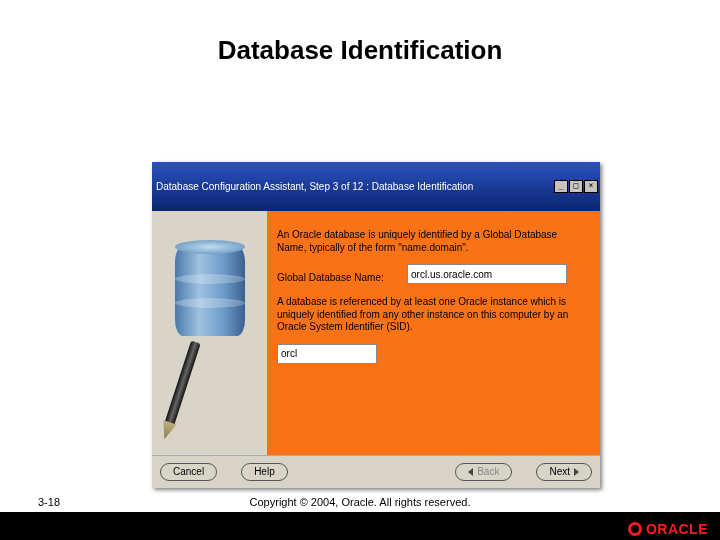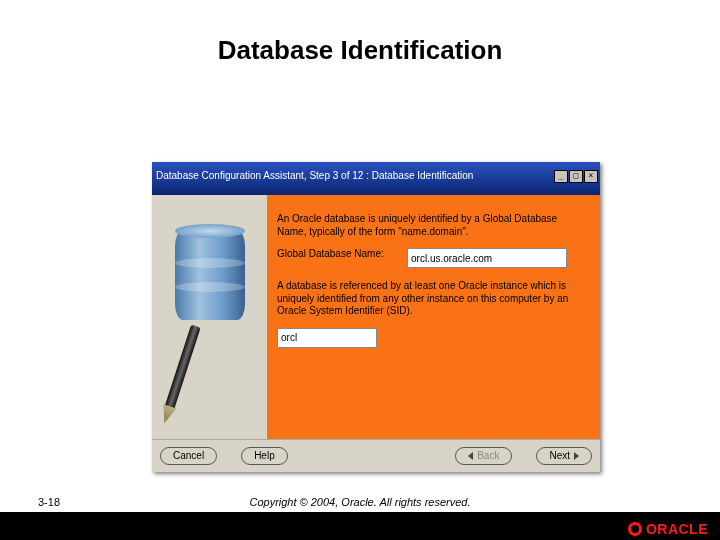--- a/index.html
+++ b/index.html
@@ -25,22 +25,22 @@
     top: 162px;
     width: 448px;
     box-shadow: 2px 2px 4px rgba(0,0,0,0.5);
   }
   .titlebar {
     background: linear-gradient(to bottom, #2a52c0, #0a2470);
     color: #fff;
     font-size: 10px;
     height: 17px;
     display: flex;
-    align-items: flex-start;
-    padding: 8px 2px;
+    align-items: center;
+    padding: 16px 2px;
   }
   .titlebar-text {
     flex: 1;
     padding-left: 2px;
     white-space: nowrap;
     overflow: hidden;
   }
   .titlebar-btns {
     display: flex;
     gap: 1px;
@@ -116,21 +116,21 @@
   .content-pane {
     flex: 1;
     padding: 18px 14px 8px 10px;
     font-size: 10px;
     color: #000;
     line-height: 1.25;
   }
   .content-pane p { margin: 0 0 10px 0; }
   .form-row {
     display: flex;
-    align-items: flex-start;
+    align-items: flex-end;
     margin-bottom: 12px;
   }
   .form-label {
     width: 130px;
     font-size: 10px;
   }
   .form-input {
     flex: 1;
     height: 20px;
     font-size: 10px;
@@ -197,21 +197,20 @@
     color: #000;
   }
   .copyright {
     position: absolute;
     left: 0;
     width: 720px;
     bottom: 32px;
     text-align: center;
     font-size: 11px;
     color: #000;
-    font-style: italic;
   }
   .oracle-logo {
     position: absolute;
     right: 12px;
     bottom: 3px;
     color: #ff1a1a;
     font-family: "Arial Black", Arial, sans-serif;
     font-weight: 900;
     font-size: 14px;
     letter-spacing: 0.5px;

